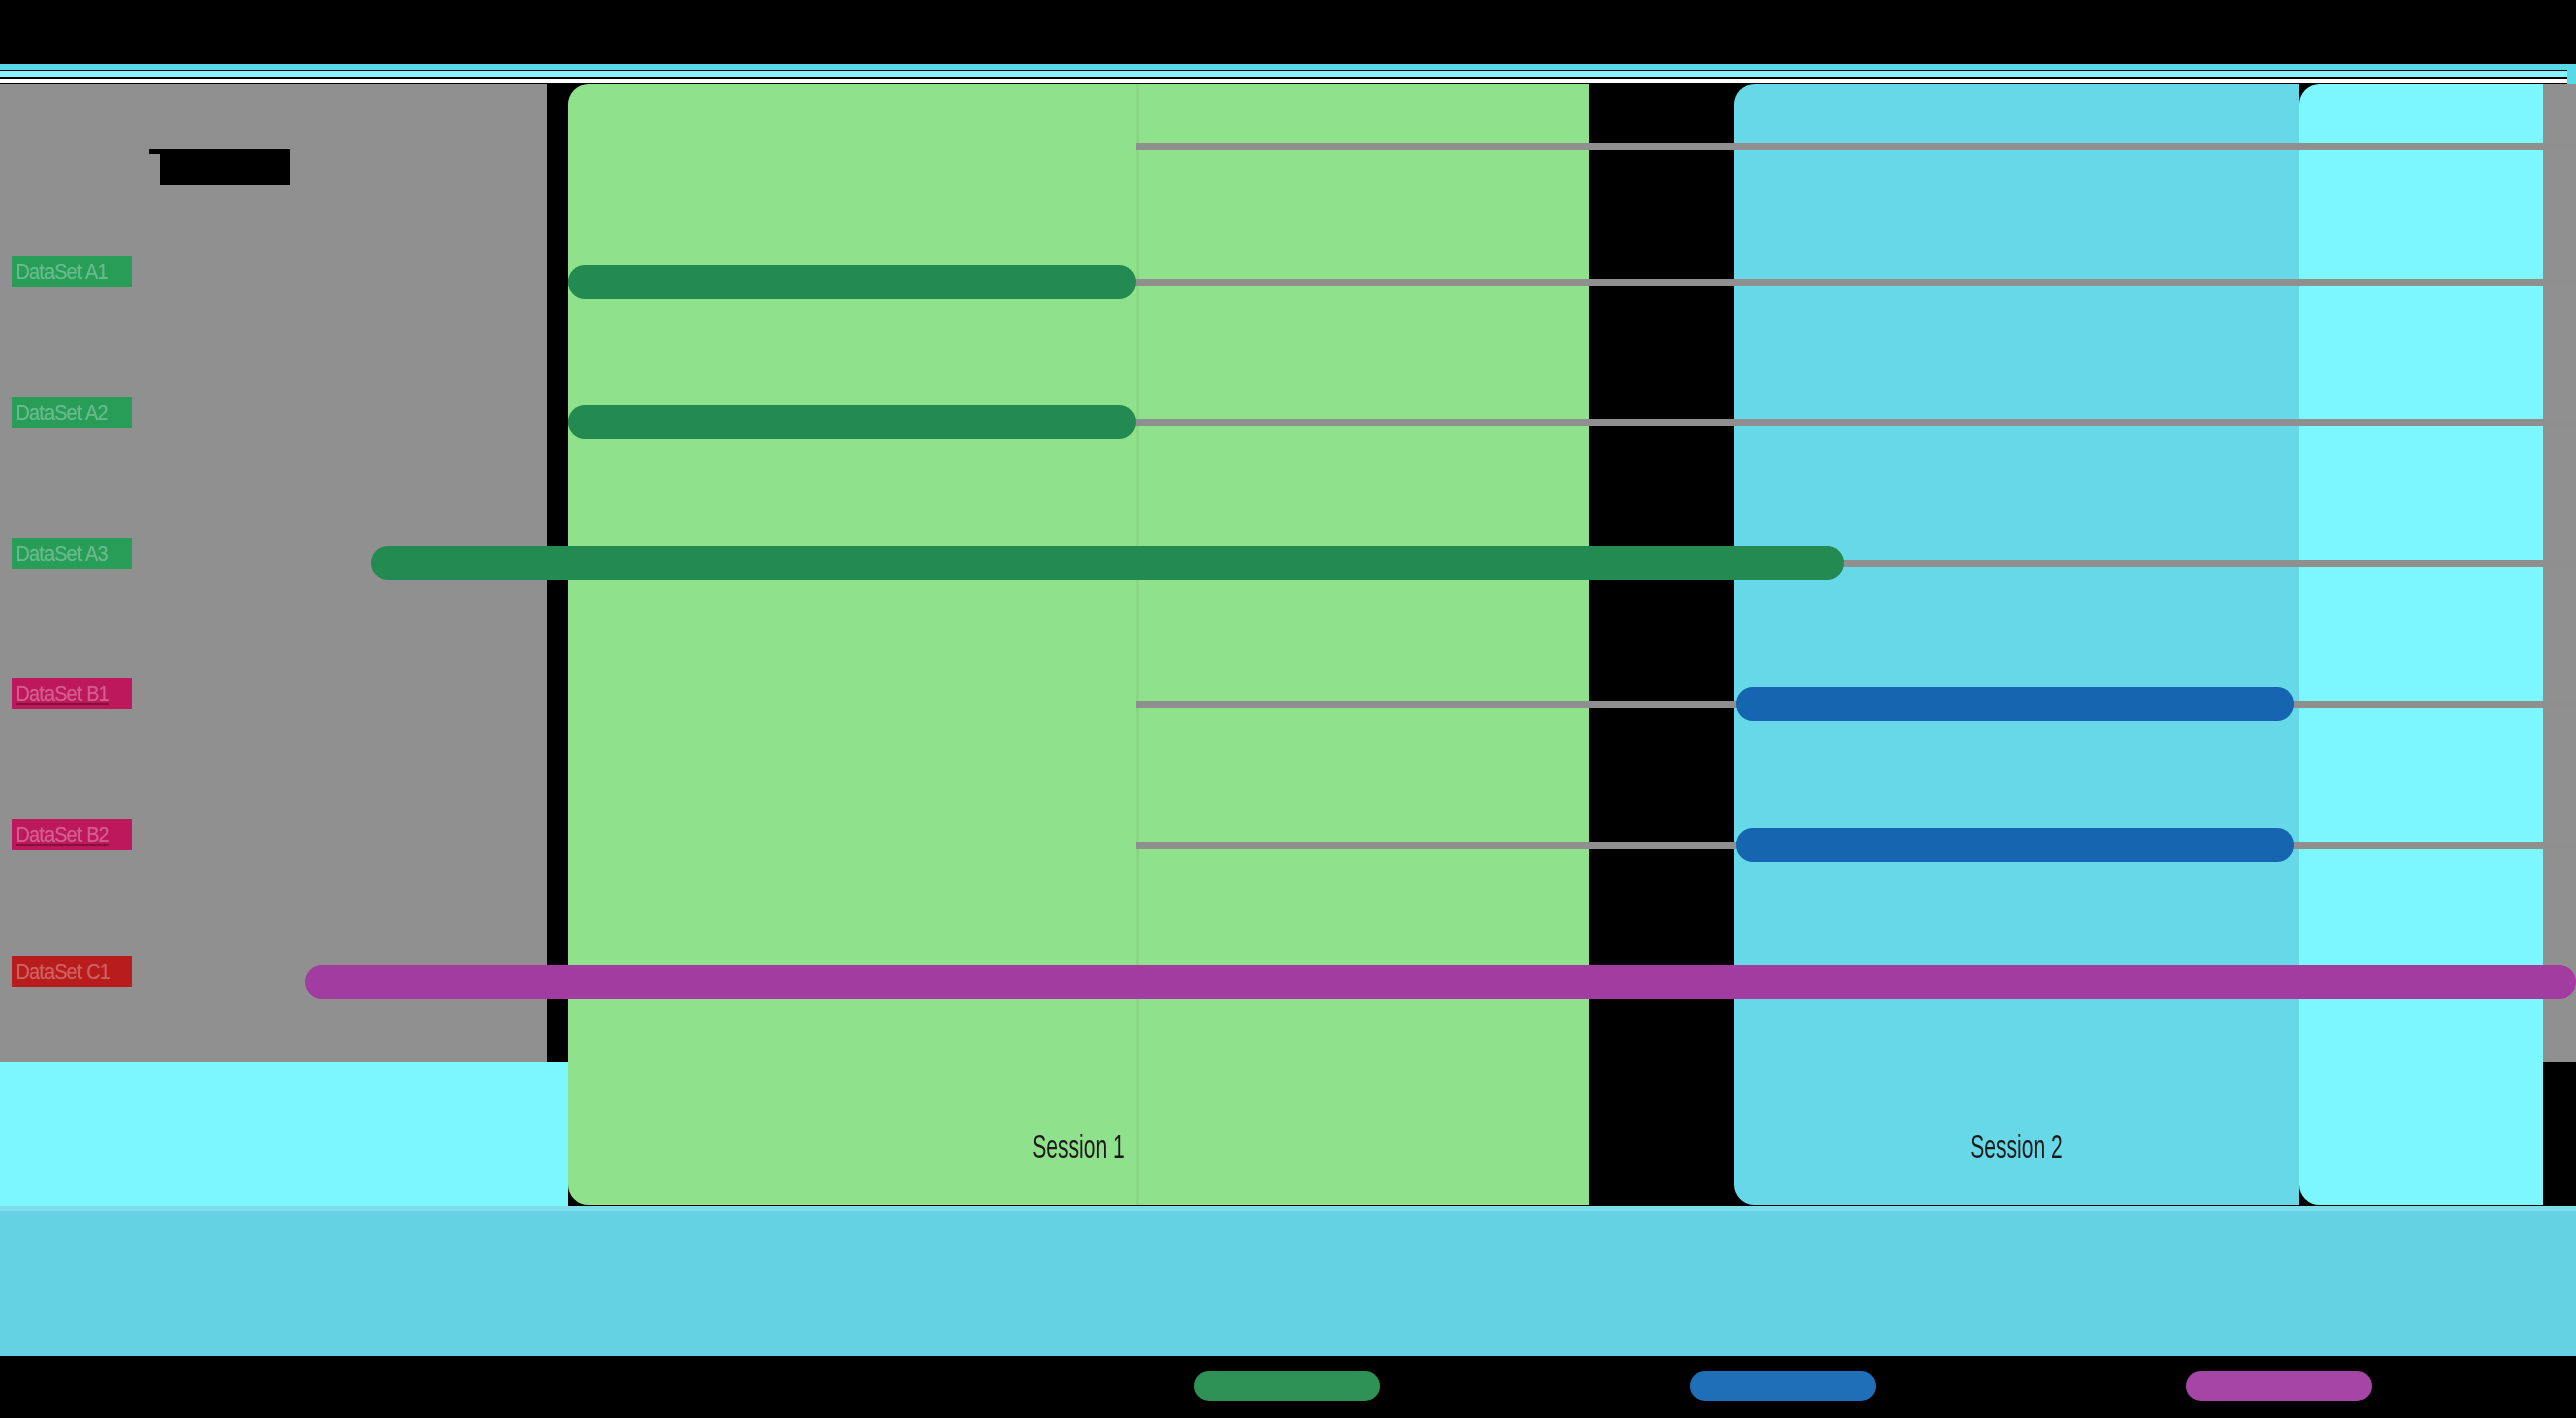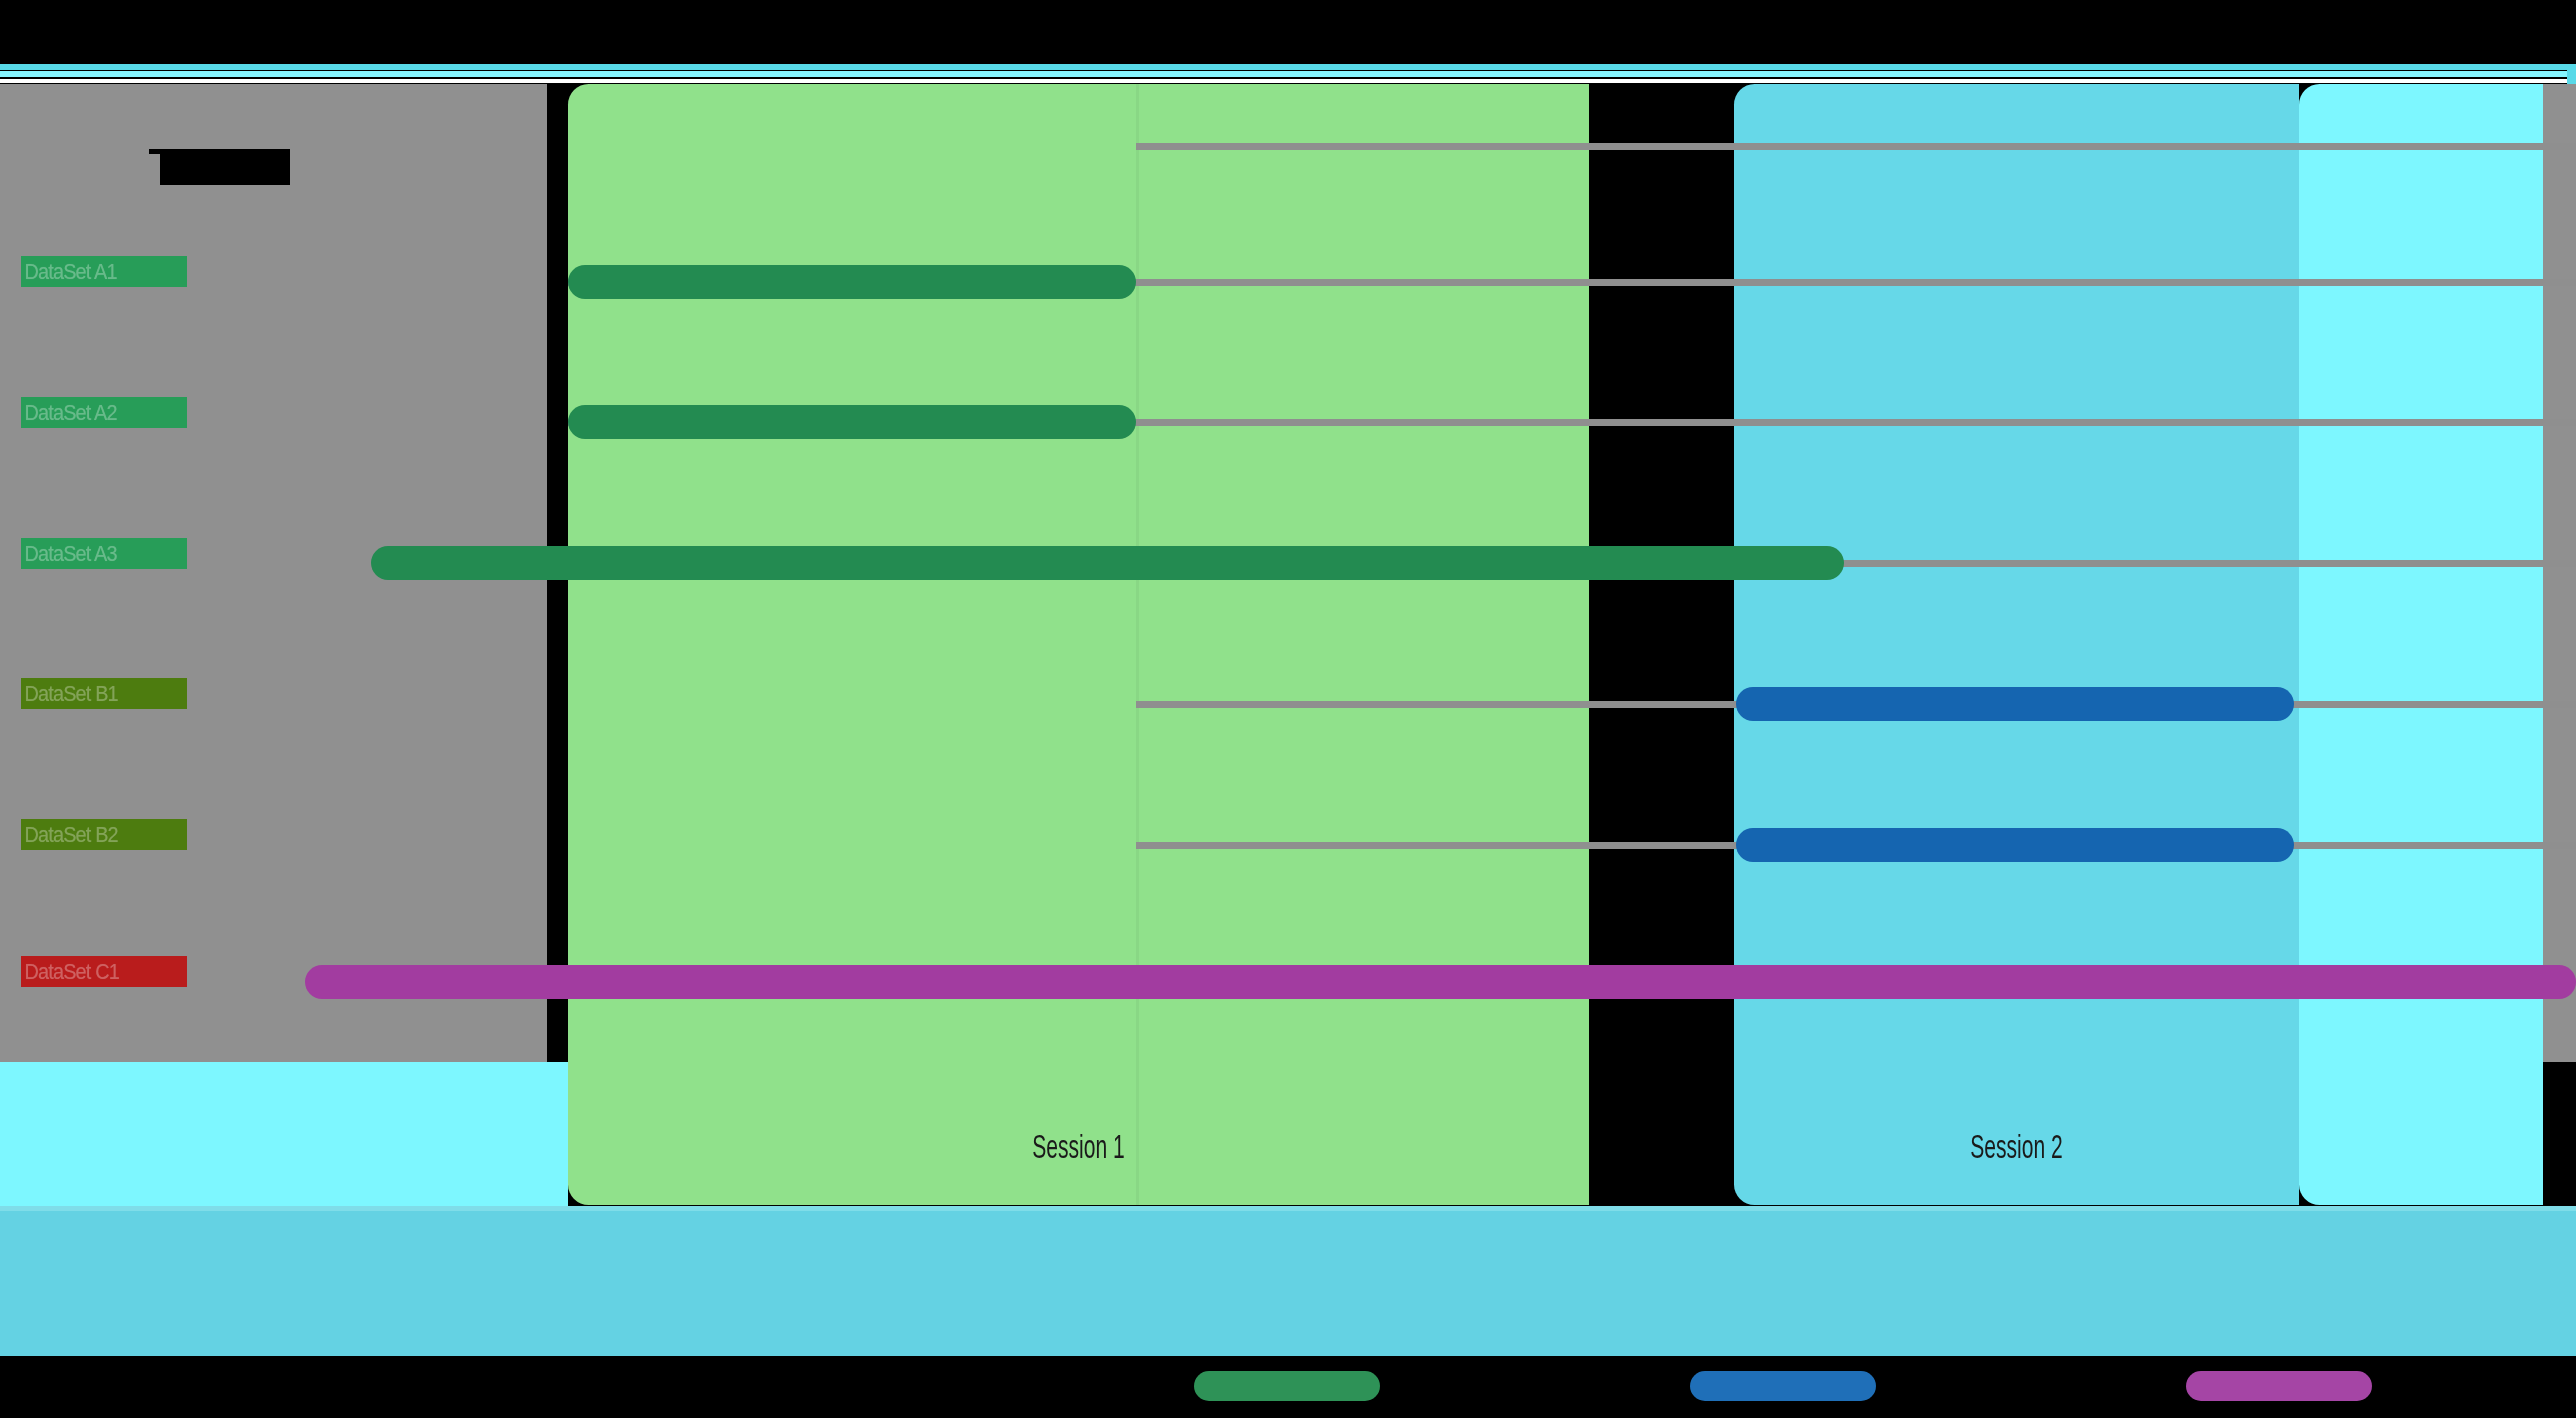--- a/index.html
+++ b/index.html
@@ -29,34 +29,34 @@
   .title-redaction{
     position:absolute; top:149px; left:160px;
     width:130px; height:36px; background:#000;
   }
   .title-redaction::before{
     content:""; position:absolute; left:-11.3px; top:0; width:11.3px; height:4.7px; background:#000;
   }
 
   
   .label-chip{
-    position:absolute; left:21px; width:166px; height:31px;
+    position:absolute; left:12px; width:120px; height:31px;
     display:block; overflow:hidden;
   }
   .label-chip .lbl-text{
     display:block; width:100%; height:100%;
     font-size:21.6px; line-height:31px; letter-spacing:-0.9px;
     font-weight:400; white-space:nowrap;
     padding-left:3.8px;
     
     transform:scaleX(0.92); transform-origin:left center;
     opacity:0.30; color:#ffffff; text-shadow:0 0 0.9px rgba(255,255,255,.5);
   }
   .label-chip.c-green  { background:#279d58; }
-  .label-chip.c-blue   { background:#4d7c0f; }
+  .label-chip.c-blue   { background:#be185d;text-decoration:underline; }
   .label-chip.c-magenta{ background:#b91c1c; }
 
   
   .band{
     position:absolute; top:84px; height:1121px;
   }
   .band .band-label{
     position:absolute; bottom:39px; left:0; width:100%;
     text-align:center; font-size:34px; color:#1a1a1a;
     transform:scaleX(0.62); transform-origin:center;

